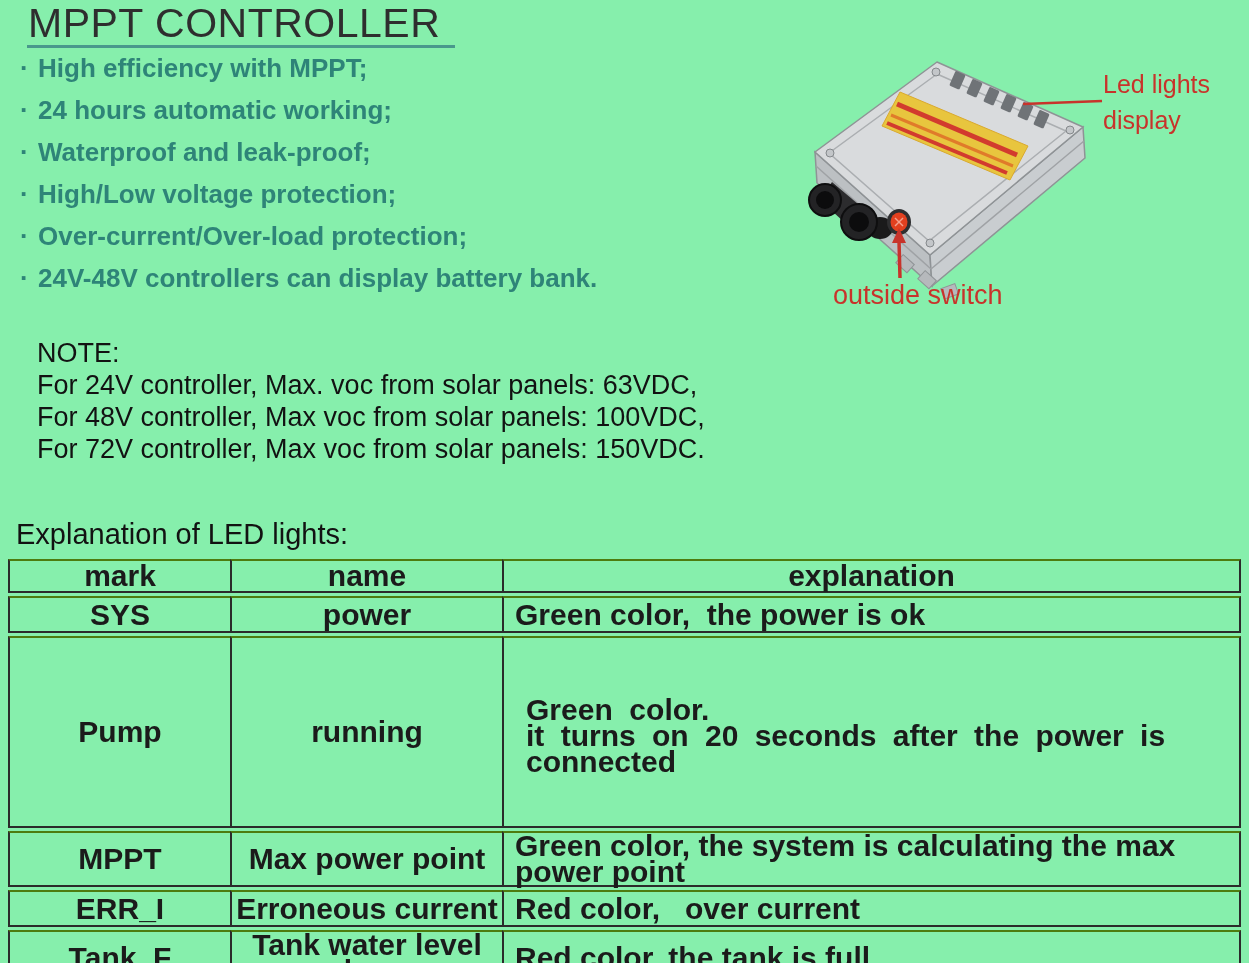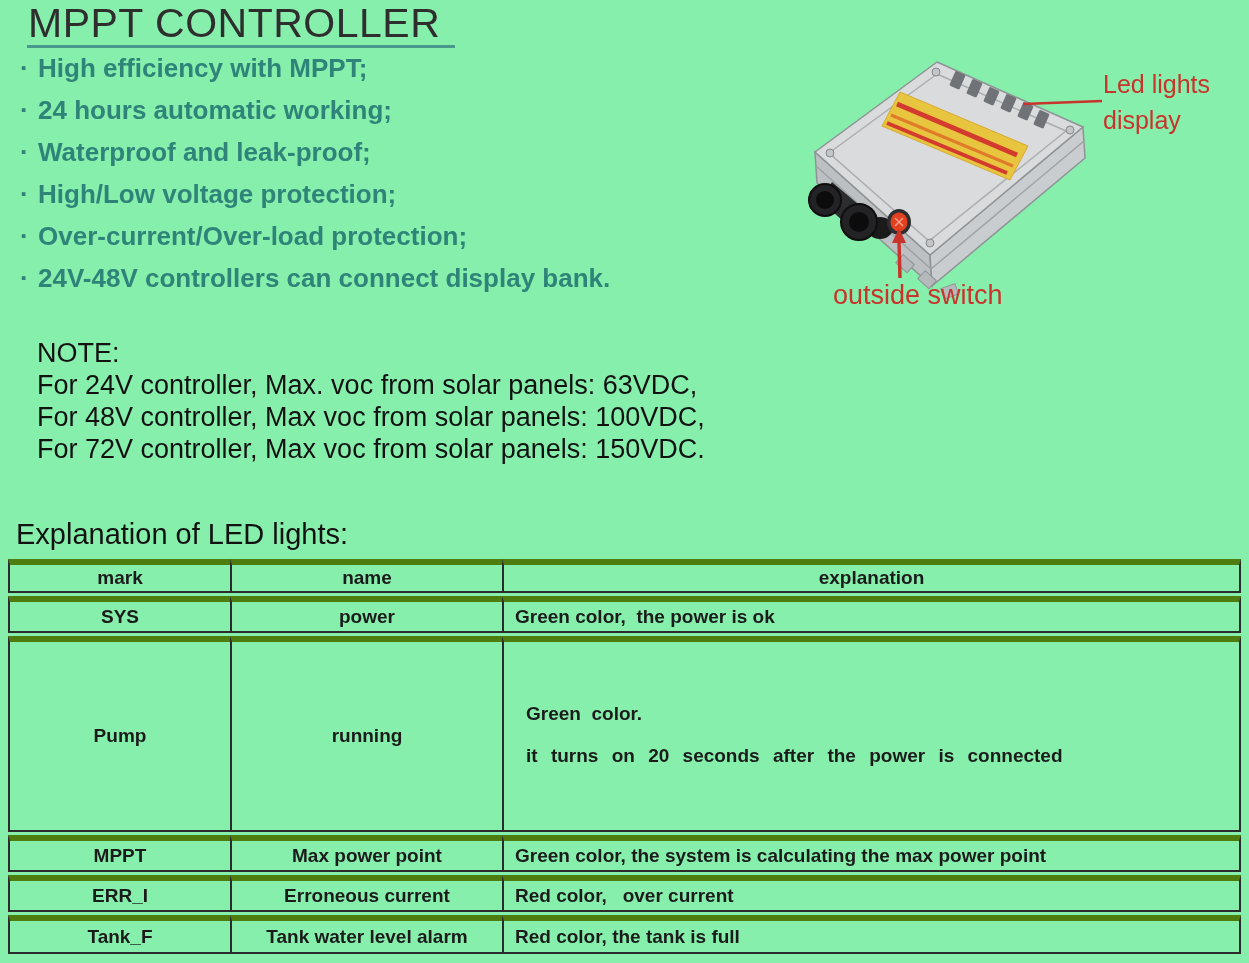--- a/index.html
+++ b/index.html
@@ -35,23 +35,23 @@
   .table-heading { position:absolute; left:16px; top:518px; color:#121212;
           font-size:29px; font-weight:400; }
 
   
   .led-table { position:absolute; left:8px; top:556px; width:1233px;
           border-collapse:separate; border-spacing:0 3px; table-layout:fixed; }
   .led-table col.c1 { width:222px; }
   .led-table col.c2 { width:272px; }
   .led-table col.c3 { width:739px; }
   .led-table th, .led-table td {
-          border-top:6px solid #4d7c0f; border-bottom:2px solid #2b2b2b;
+          border-top:2px solid #4d7c0f; border-bottom:2px solid #2b2b2b;
           border-left:2px solid #2b2b2b;
-          font-size:19px; font-weight:700; color:#1b1b1b;
+          font-size:30px; font-weight:700; color:#1b1b1b;
           text-align:center; vertical-align:middle; line-height:26px;
           white-space:pre-wrap; }
   .led-table th:last-child, .led-table td:last-child { border-right:2px solid #2b2b2b; }
   .led-table td.expl { text-align:left; padding-left:11px; padding-right:22px; }
   .led-table .r-head th { height:34px; }
   .led-table .r-std td  { height:37px; }
   .led-table .r-pump td { height:84px; }
   .led-table .r-low td  { height:38px; }
   .led-table .r-tank td { height:39px; }
   .pump-cell { display:flex; flex-direction:column; justify-content:space-between;
@@ -82,21 +82,21 @@
     <li>
       <span class="dot">·</span>
       <span>High/Low voltage protection;</span>
       </li>
     <li>
       <span class="dot">·</span>
       <span>Over-current/Over-load protection;</span>
       </li>
     <li>
       <span class="dot">·</span>
-      <span>24V-48V controllers can connect display bank.</span>
+      <span>24V-48V controllers can display battery bank.</span>
       </li>
   </ul>
 
   <div class="device">
     <svg width="469" height="290" viewBox="0 0 469 290">
 
       <polygon points="35,122 150,225 152,256 37,153" fill="#bcc0c3" stroke="#8f9396" stroke-width="1.5"></polygon>
       <polygon points="150,225 303,97 305,128 152,256" fill="#c9cdd0" stroke="#8f9396" stroke-width="1.5"></polygon>
 
       <line x1="36" y1="136" x2="151" y2="239" stroke="#9fa2a5" stroke-width="1.5"></line>

